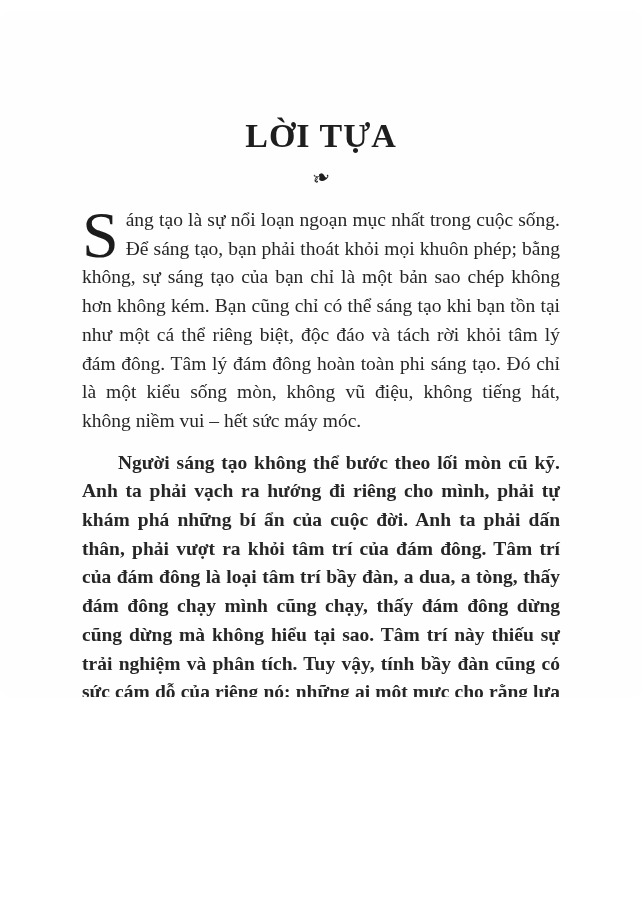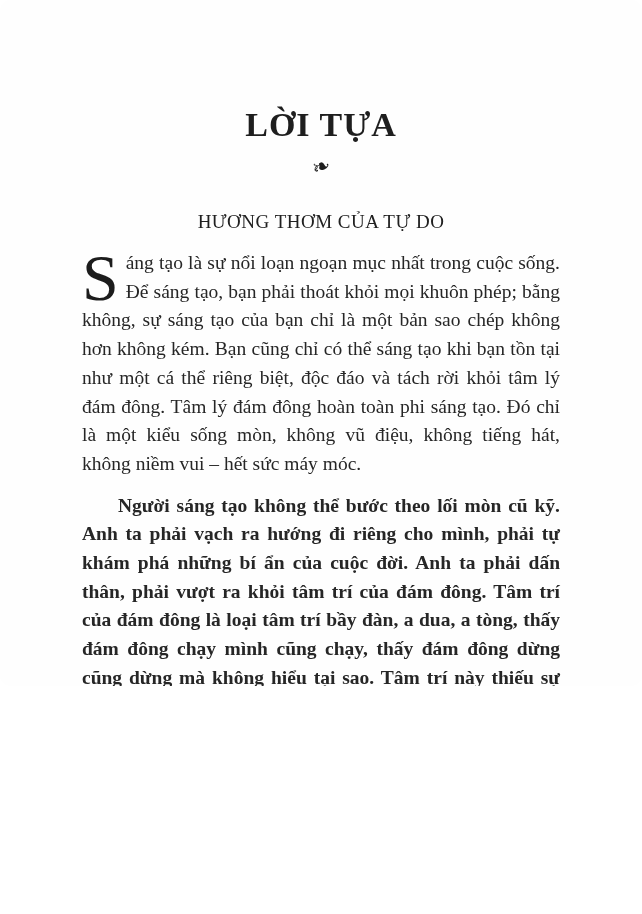--- a/index.html
+++ b/index.html
@@ -4,21 +4,21 @@
 <style>
   html, body {
     margin: 0;
     padding: 0;
     background: #ffffff;
   }
   .page {
     position: relative;
     width: 642px;
     height: 686px;
-    margin: 0 auto;
+    margin: 11px auto;
     background: #fefefe;
     color: #242424;
     font-family: "Liberation Serif", "DejaVu Serif", serif;
     overflow: hidden;
     box-sizing: border-box;
     border-radius: 10px;
   }
   .title {
     margin: 0;
     padding-top: 106px;
@@ -80,21 +80,20 @@
 <body>
 
 <div class="page">
 
   <h1 class="title">LỜI TỰA</h1>
 
   <div class="ornament">
     <span>❧</span>
   </div>
 
-  <h2 class="subtitle">HƯƠNG THƠM CỦA TỰ DO</h2>
 
   <div class="body-text">
 
     <p class="para first"><span class="dropcap">S</span><span>áng tạo là sự nổi loạn ngoạn mục nhất trong cuộc sống. Để sáng tạo, bạn phải thoát khỏi mọi khuôn phép; bằng không, sự sáng tạo của bạn chỉ là một bản sao chép không hơn không kém. Bạn cũng chỉ có thể sáng tạo khi bạn tồn tại như một cá thể riêng biệt, độc đáo và tách rời khỏi tâm lý đám đông. Tâm lý đám đông hoàn toàn phi sáng tạo. Đó chỉ là một kiểu sống mòn, không vũ điệu, không tiếng hát, không niềm vui – hết sức máy móc.</span></p>
 
     <p class="para indented">Người sáng tạo không thể bước theo lối mòn cũ kỹ. Anh ta phải vạch ra hướng đi riêng cho mình, phải tự khám phá những bí ẩn của cuộc đời. Anh ta phải dấn thân, phải vượt ra khỏi tâm trí của đám đông. Tâm trí của đám đông là loại tâm trí bầy đàn, a dua, a tòng, thấy đám đông chạy mình cũng chạy, thấy đám đông dừng cũng dừng mà không hiểu tại sao. Tâm trí này thiếu sự trải nghiệm và phân tích. Tuy vậy, tính bầy đàn cũng có sức cám dỗ của riêng nó: những ai một mực cho rằng lựa chọn của đám đông là hướng đúng đắn duy nhất thì sẽ được tôn trọng, kính nể.</p>
 
   </div>
 
 </div>

